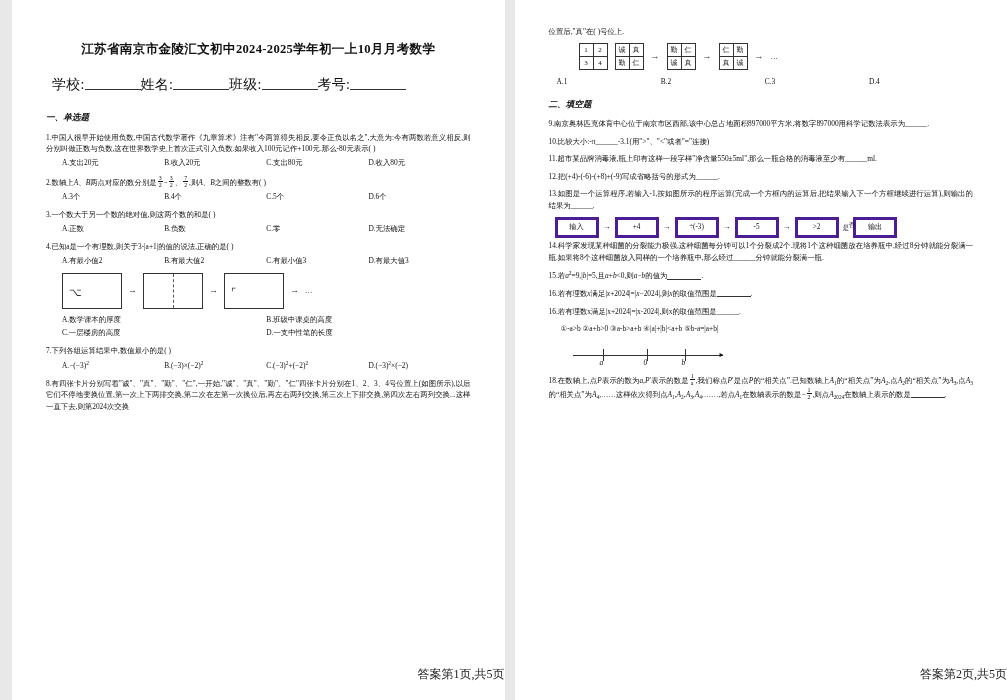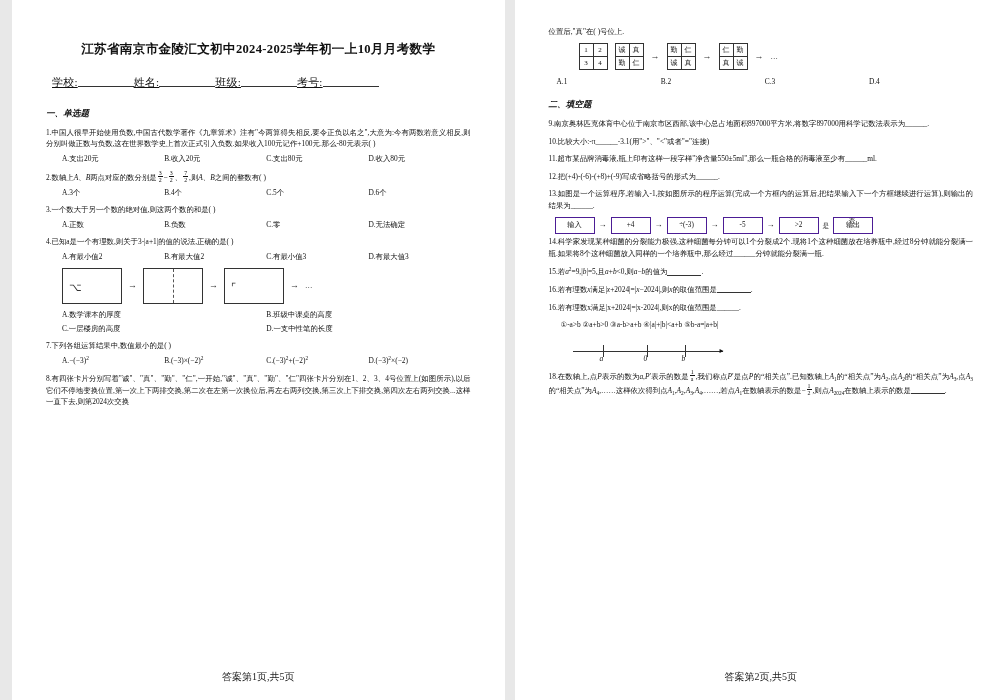--- a/index.html
+++ b/index.html
@@ -22,24 +22,23 @@
   }
   .page-left{margin-left:12px;}
   .doc-title{
     text-align:center;
     font-weight:bold;
     font-size:12.6px;
     letter-spacing:0.3px;
     margin:14px 0 14px 0;
   }
   .meta-line{
-    font-size:11px;
+    font-size:14px;
     margin:0 0 16px 6px;
     letter-spacing:0.2px;
-    text-decoration:underline;
   }
   .u{display:inline-block;border-bottom:1px solid #333;min-width:42px;height:8px;vertical-align:-1px;}
   .u-md{min-width:34px;}
   .u-lg{min-width:56px;}
   .sec-head{
     font-weight:bold;
     font-size:8.6px;
     margin:10px 0 7px 0;
     font-style:italic;
   }
@@ -54,39 +53,39 @@
   }
   .opts span{display:inline-block;}
   .o4 span{width:25%;}
   .o2 span{width:50%;}
   .o-indent{margin-left:8px;}
   .indent{margin-left:12px;}
   .footer{
     position:absolute;
     left:0;right:0;
     bottom:16px;
-    text-align:center;
-    font-size:10px;
+    text-align:right;
+    font-size:12px;
     color:#222;
   }
   
   .fig-row{display:flex;align-items:center;gap:7px;margin:6px 0 6px 30px;}
   .grid2{border-collapse:collapse;}
   .grid2 td{
     border:1px solid #333;
     width:13px;height:12px;
     text-align:center;
     font-size:7px;
     padding:0;
   }
   .arrow{font-size:9px;color:#333;}
   
   .flow{display:flex;align-items:center;gap:4px;margin:6px 0 4px 6px;flex-wrap:nowrap;}
   .fbox{
-    border:1px solid #4c1d95;
+    border:3px solid #4c1d95;
     padding:2px 6px;
     font-size:7.2px;
     min-width:26px;
     text-align:center;
     background:#fff;
   }
   .farrow{font-size:8px;}
   .flow-lab{font-size:6.6px;}
   
   .foldfig{display:flex;align-items:center;gap:6px;margin:5px 0 5px 16px;}

